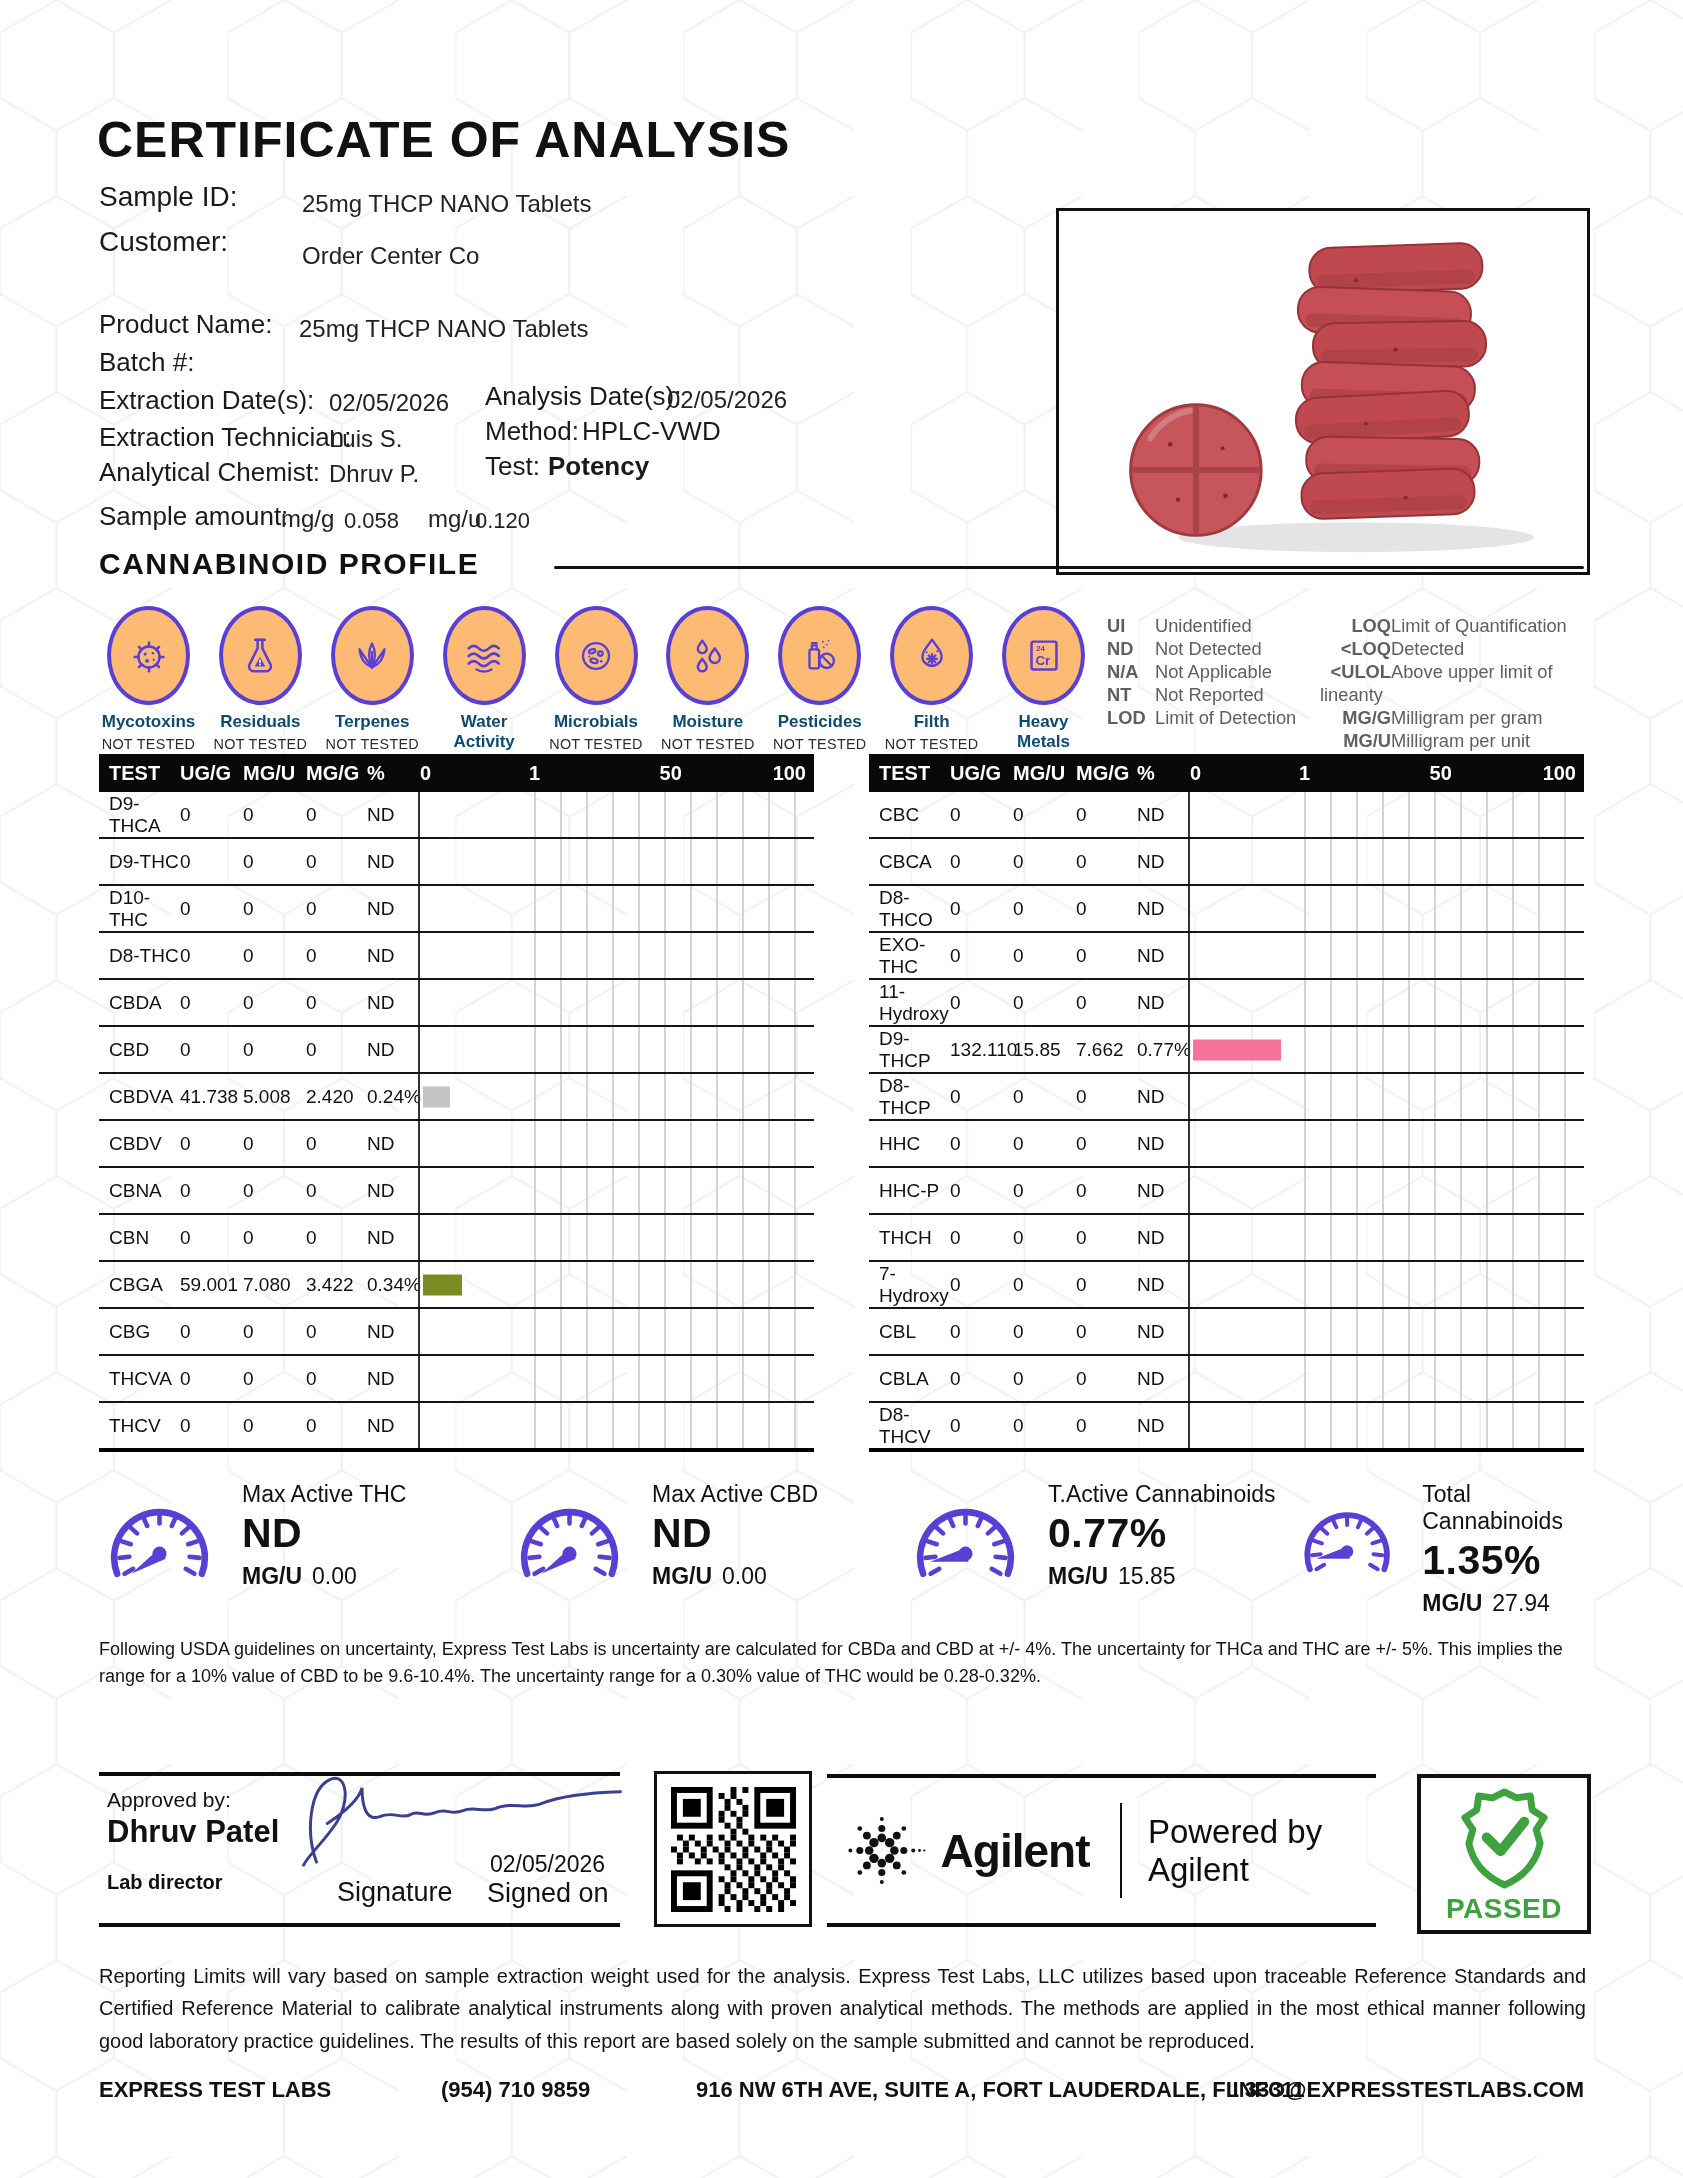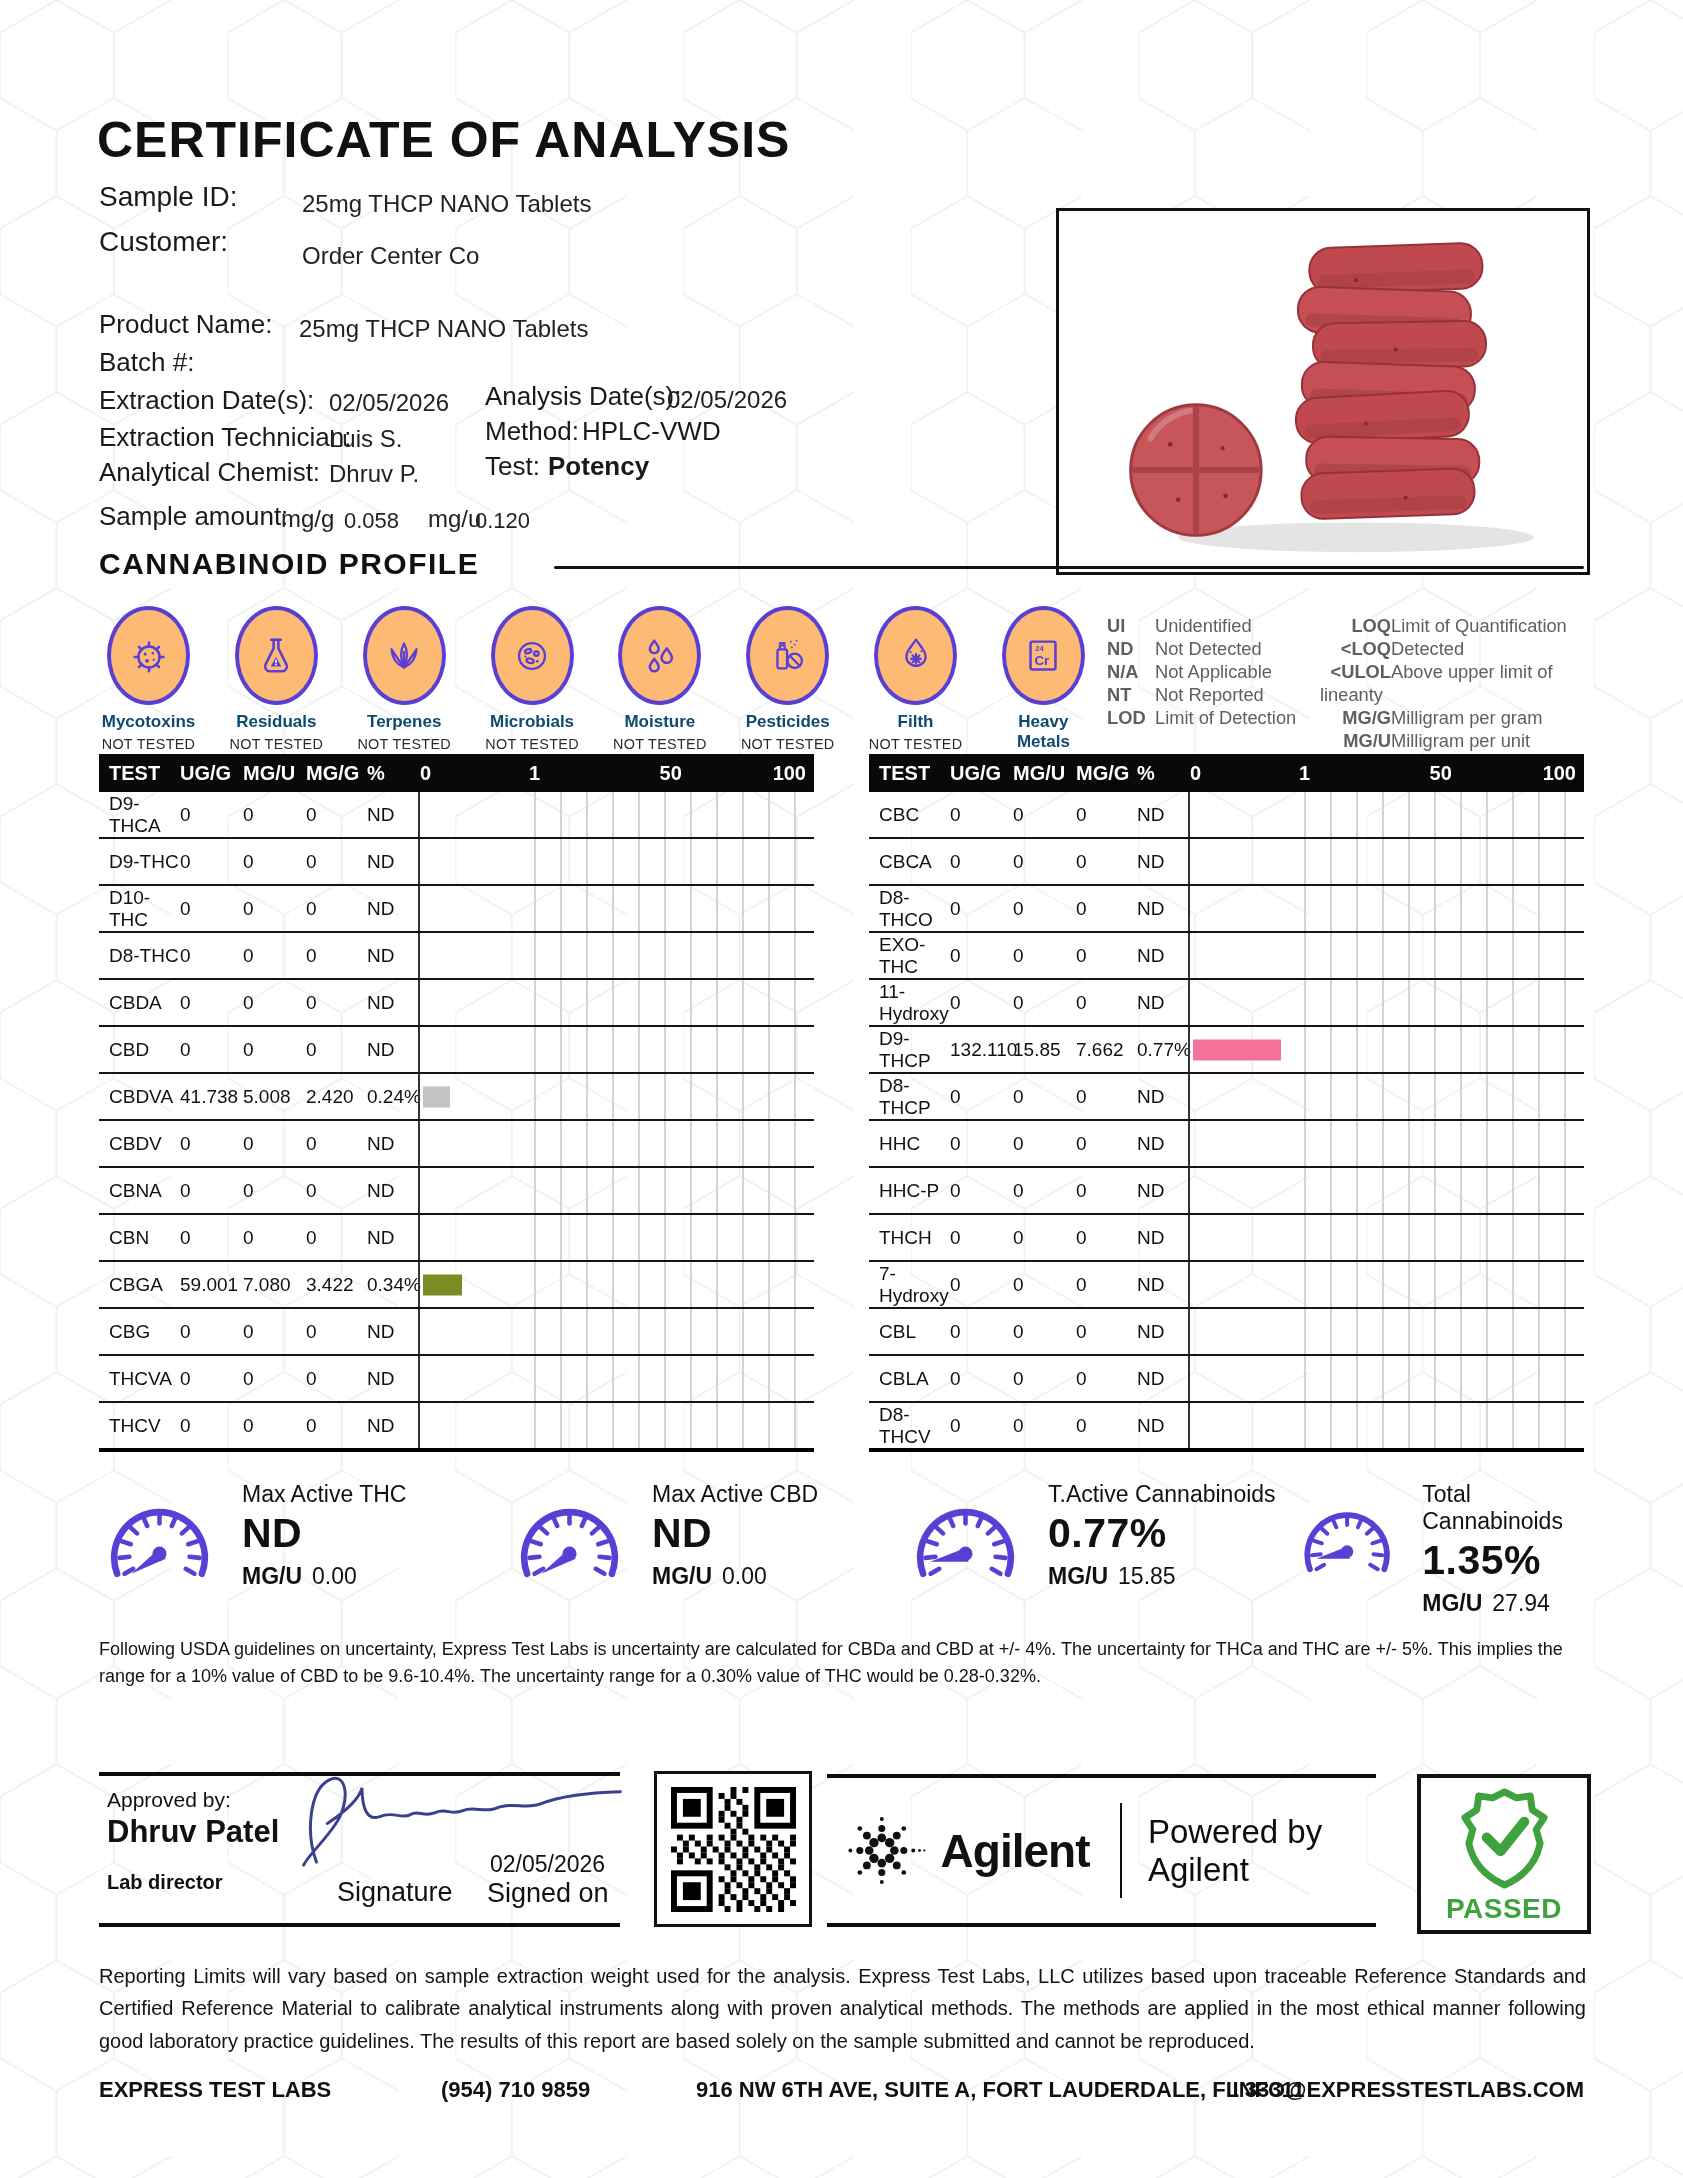--- a/index.html
+++ b/index.html
@@ -261,20 +261,32 @@
             <path d="M24 11 Q18 22 24 36 Q30 22 24 11 Z"></path>
             <path d="M11 17 Q12 31 24 36 Q17 26 11 17 Z"></path>
             <path d="M37 17 Q36 31 24 36 Q31 26 37 17 Z"></path>
             <line x1="24" y1="20" x2="24" y2="34"></line>
           </svg>
         </div>
         <div class="nm">Terpenes</div>
         <div class="st">NOT TESTED</div>
       </div>
 
+      <div class="sicon">
+        <div class="ring">
+          <svg width="46" height="46" viewBox="0 0 48 48" fill="none" stroke="#5a3fd4" stroke-width="2.8" stroke-linecap="round">
+            <path d="M8 16 c3.5-3.5 7-3.5 10.5 0 c3.5 3.5 7 3.5 10.5 0 c3.5-3.5 7-3.5 10.5 0"></path>
+            <path d="M8 24 c3.5-3.5 7-3.5 10.5 0 c3.5 3.5 7 3.5 10.5 0 c3.5-3.5 7-3.5 10.5 0"></path>
+            <path d="M8 32 c3.5-3.5 7-3.5 10.5 0 c3.5 3.5 7 3.5 10.5 0 c3.5-3.5 7-3.5 10.5 0"></path>
+            <path d="M16 38 c4 3 12 3 16 0" stroke-width="2.2"></path>
+          </svg>
+        </div>
+        <div class="nm">Water Activity</div>
+        <div class="st">NOT TESTED</div>
+      </div>
 
       <div class="sicon">
         <div class="ring">
           <svg width="46" height="46" viewBox="0 0 48 48" fill="none" stroke="#5a3fd4" stroke-width="2.4">
             <circle cx="24" cy="24" r="13.5"></circle>
             <ellipse cx="20" cy="19" rx="3.4" ry="2" transform="rotate(-20 20 19)"></ellipse>
             <circle cx="28.5" cy="21.5" r="2.4"></circle>
             <ellipse cx="22" cy="29" rx="3.8" ry="2.2" transform="rotate(15 22 29)"></ellipse>
             <circle cx="29.5" cy="29.5" r="1.4" fill="#5a3fd4" stroke="none"></circle>
             <circle cx="17" cy="24.5" r="1.1" fill="#5a3fd4" stroke="none"></circle>

